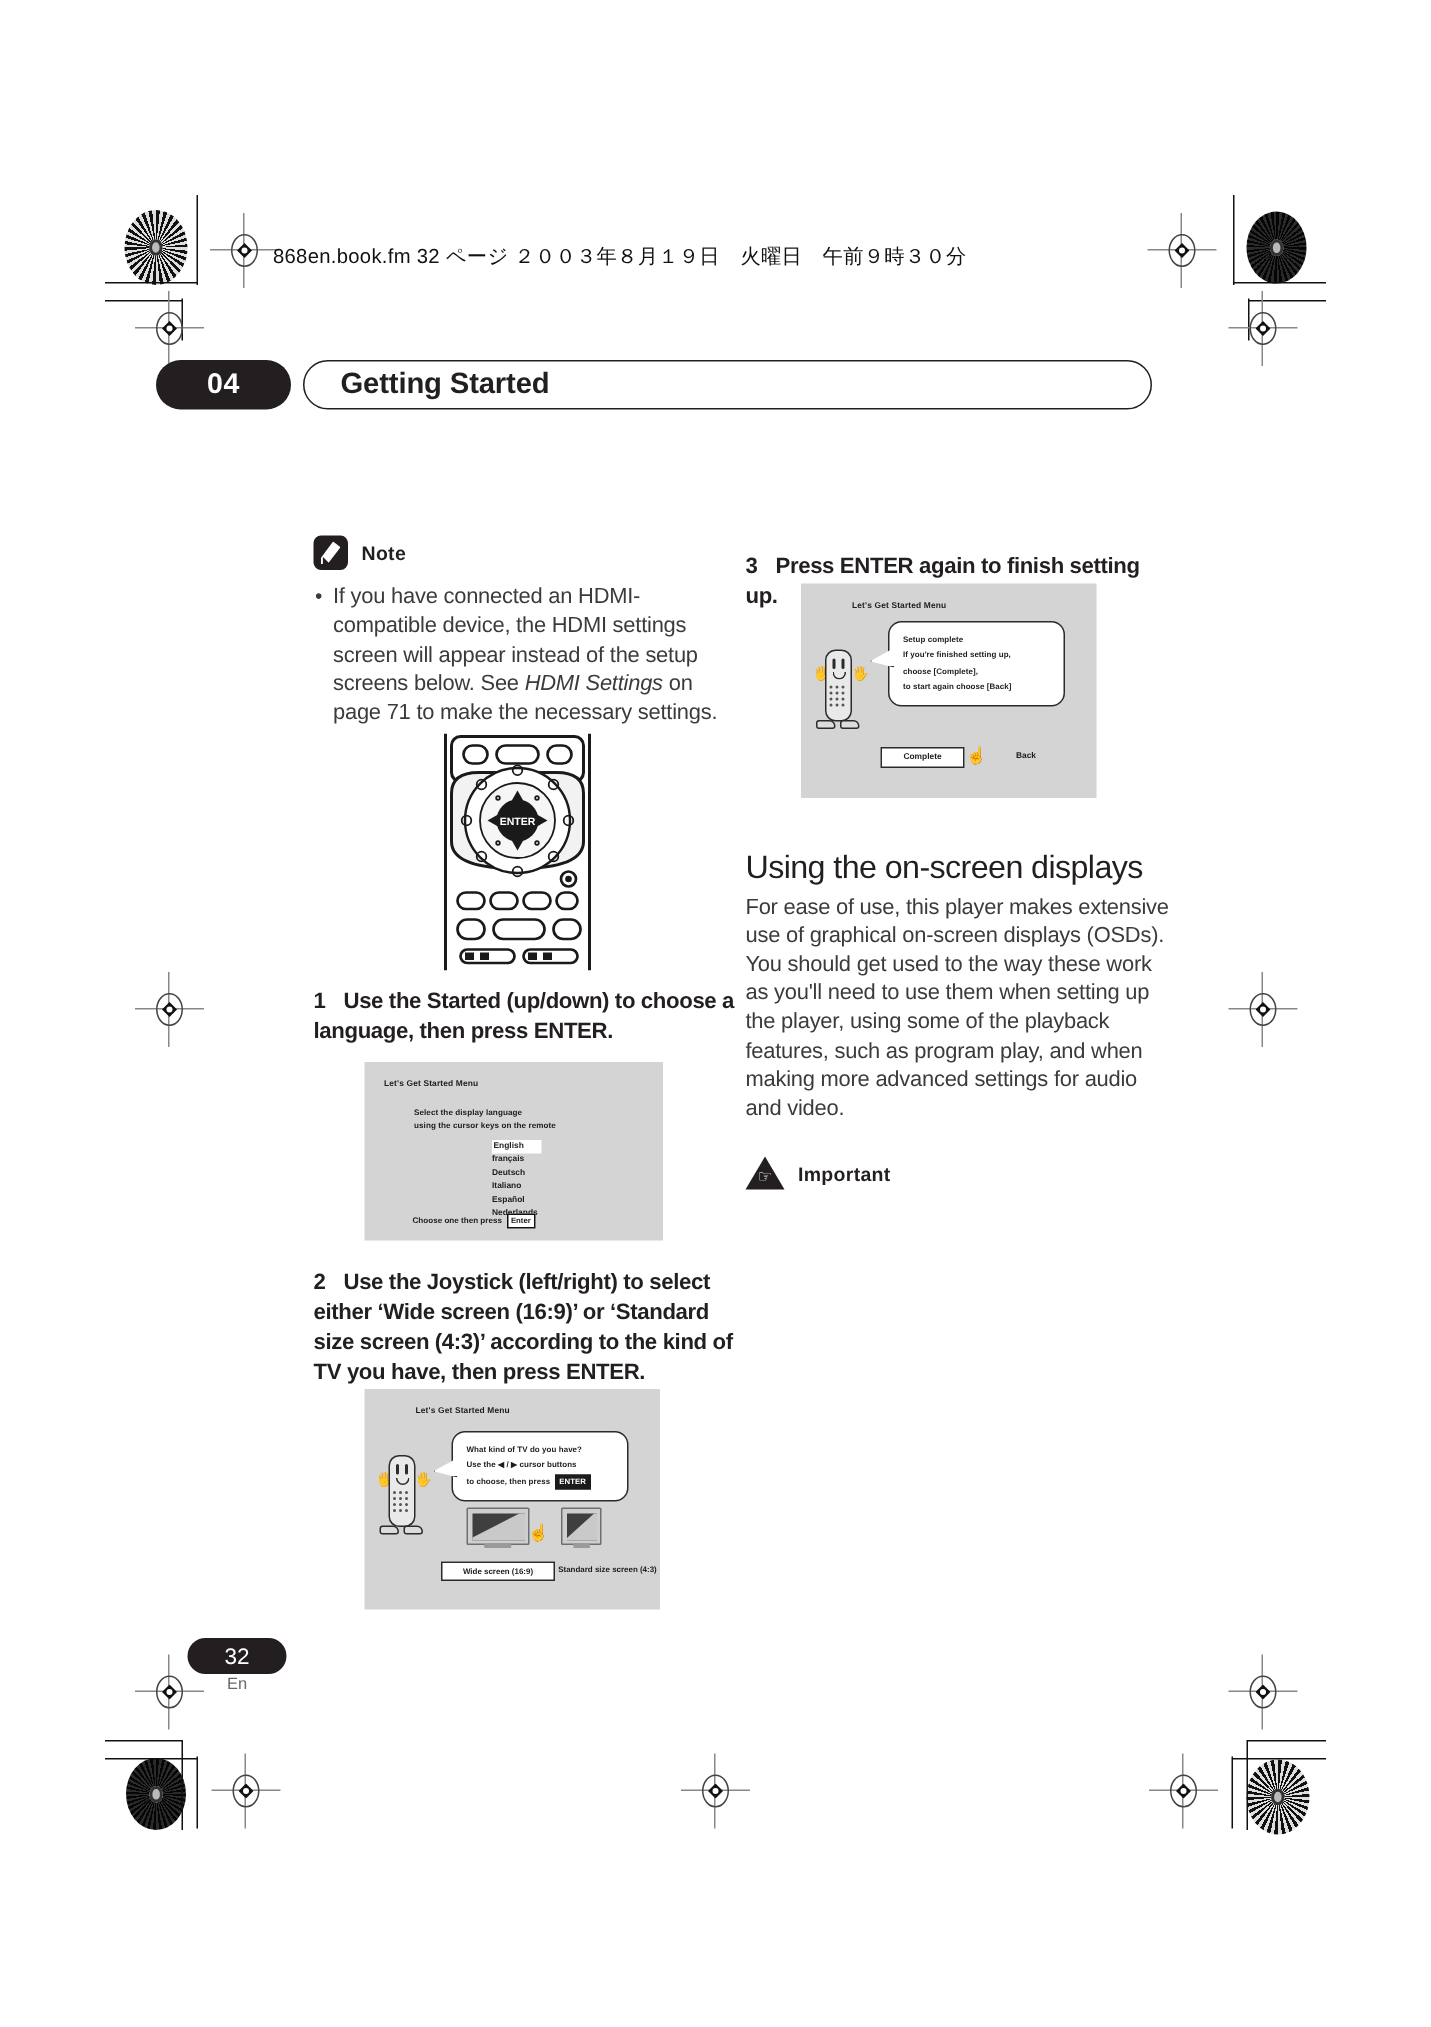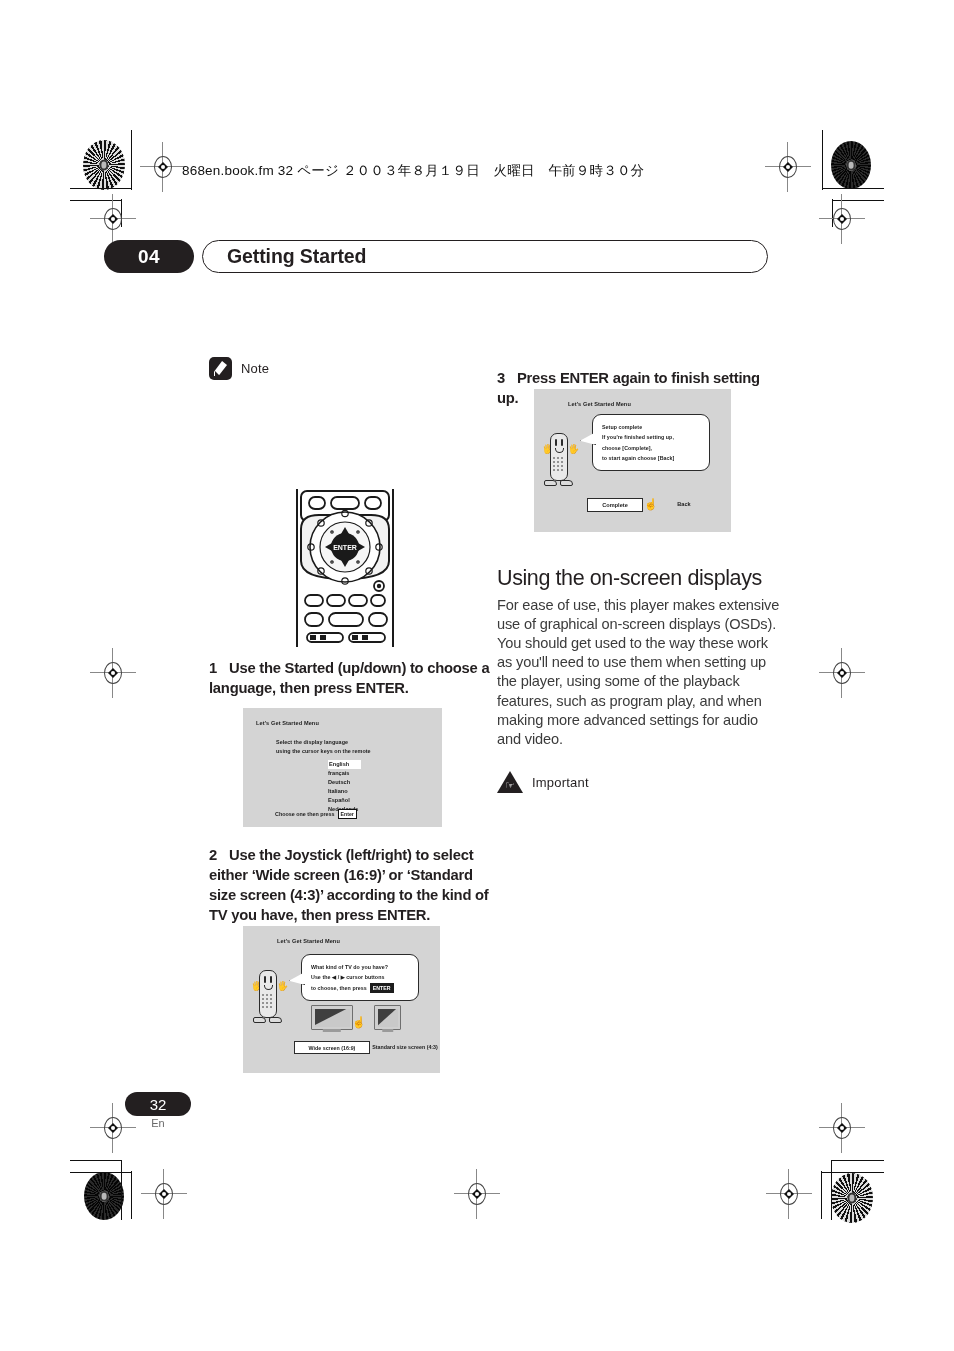--- a/index.html
+++ b/index.html
@@ -61,21 +61,21 @@
     display:flex; align-items:center; padding-left:24px;
     font-weight:bold; font-size:19.5px; color:#231f20; letter-spacing:-.1px;
   }
 
   
   .col-left { position:absolute; left:209px; top:357px; width:282px; }
   .col-right{ position:absolute; left:497px; top:352px; width:283px; }
 
   
   .callout-head{ display:flex; align-items:center; gap:9px; margin-bottom:9px; }
-  .callout-head .label{ font-weight:normal; font-size:13px; letter-spacing:.2px; }
+  .callout-head .label{ font-weight:bold; font-size:13px; letter-spacing:.2px; }
 
   .icon-note{
     width:23px; height:23px; background:#231f20; border-radius:5px;
     position:relative; flex:none;
   }
   .icon-note::before{
     content:""; position:absolute; left:5px; top:4px; width:13px; height:15px;
     background:#fff;
     clip-path:polygon(62% 0, 100% 26%, 34% 100%, 0 100%, 0 72%);
   }
@@ -350,20 +350,23 @@
   <div class="chapter-title-pill">Getting Started</div>
 </div>
 
 <div class="col-left">
 
   <div class="callout-head">
     <span class="icon-note"></span>
     <span class="label">Note</span>
   </div>
 
+  <ul class="bullet-list">
+    <li>If you have connected an HDMI-compatible device, the HDMI settings screen will appear instead of the setup screens below. See <i>HDMI Settings</i> on page 71 to make the necessary settings.</li>
+  </ul>
 
 </div>
 
 <div class="remote-wrap">
   <svg width="116" height="158" viewBox="0 0 116 158" xmlns="http://www.w3.org/2000/svg">
     <g fill="none" stroke="#1a1a1a" stroke-width="2">
       <path d="M10 0 L10 158"></path>
         <path d="M106 0 L106 158"></path>
       <rect x="14" y="2" width="88" height="30" rx="6" fill="#fff"></rect>
     </g>

